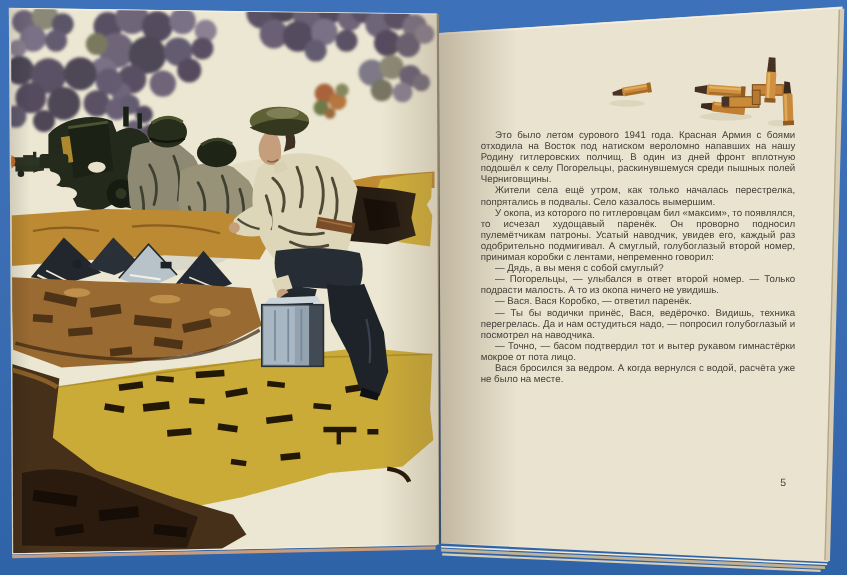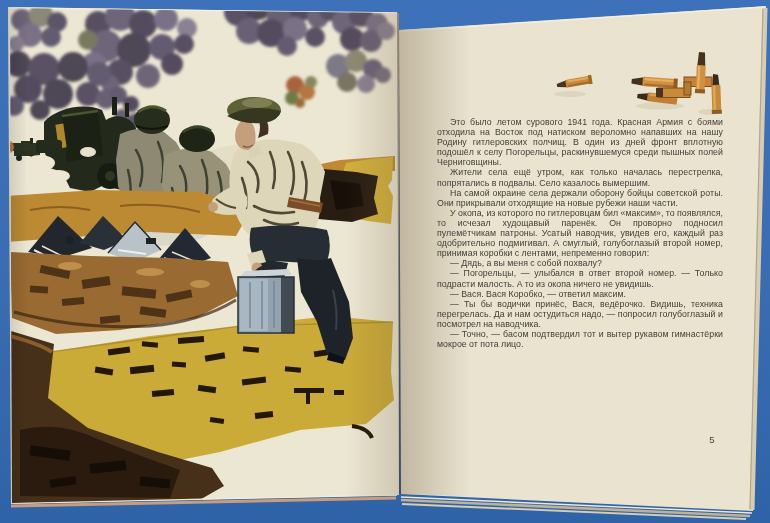--- a/index.html
+++ b/index.html
@@ -381,24 +381,24 @@
   </g>
 
   <polygon points="345,12 399,13 399,495 347,499" fill="url(#spineL)"></polygon>
   <polygon points="8,7 26,7 28,504 11,504" fill="url(#leftEdge)"></polygon>
   <path d="M398,12 L400,494" stroke="#46341e" stroke-width="2" opacity="0.45"></path>
 </svg>
 
 <div class="text-block">
   <p>Это было летом сурового 1941 года. Красная Армия с боями отходила на Восток под натиском вероломно напавших на нашу Родину гитлеровских полчищ. В один из дней фронт вплотную подошёл к селу Погорельцы, раскинувшемуся среди пышных полей Черниговщины.</p>
   <p>Жители села ещё утром, как только началась перестрелка, попрятались в подвалы. Село казалось вымершим.</p>
-  <p>На самой окраине села держали оборону бойцы советской роты. Они прикрывали отходящие на новые рубежи наши части.</p>
   <p>У окопа, из которого по гитлеровцам бил «максим», то появлялся, то исчезал худощавый паренёк. Он проворно подносил пулемётчикам патроны. Усатый наводчик, увидев его, каждый раз одобрительно подмигивал. А смуглый, голубоглазый второй номер, принимая коробки с лентами, непременно говорил:</p>
-  <p>— Дядь, а вы меня с собой похвалу?</p>
+  <p>— Дядь, а вы меня с собой смуглый?</p>
   <p>— Погорельцы, — улыбался в ответ второй номер. — Только подрасти малость. А то из окопа ничего не увидишь.</p>
-  <p>— Вася. Вася Коробко, — ответил максим.</p>
+  <p>— Вася. Вася Коробко, — ответил паренёк.</p>
   <p>— Ты бы водички принёс, Вася, ведёрочко. Видишь, техника перегрелась. Да и нам остудиться надо, — попросил голубоглазый и посмотрел на наводчика.</p>
   <p>— Точно, — басом подтвердил тот и вытер рукавом гимнастёрки мокрое от пота лицо.</p>
+  <p>Вася бросился за ведром. А когда вернулся с водой, расчёта уже не было на месте.</p>
 </div>
 
 <div class="page-number">5</div>
 
 </div>
 
 </body></html>

